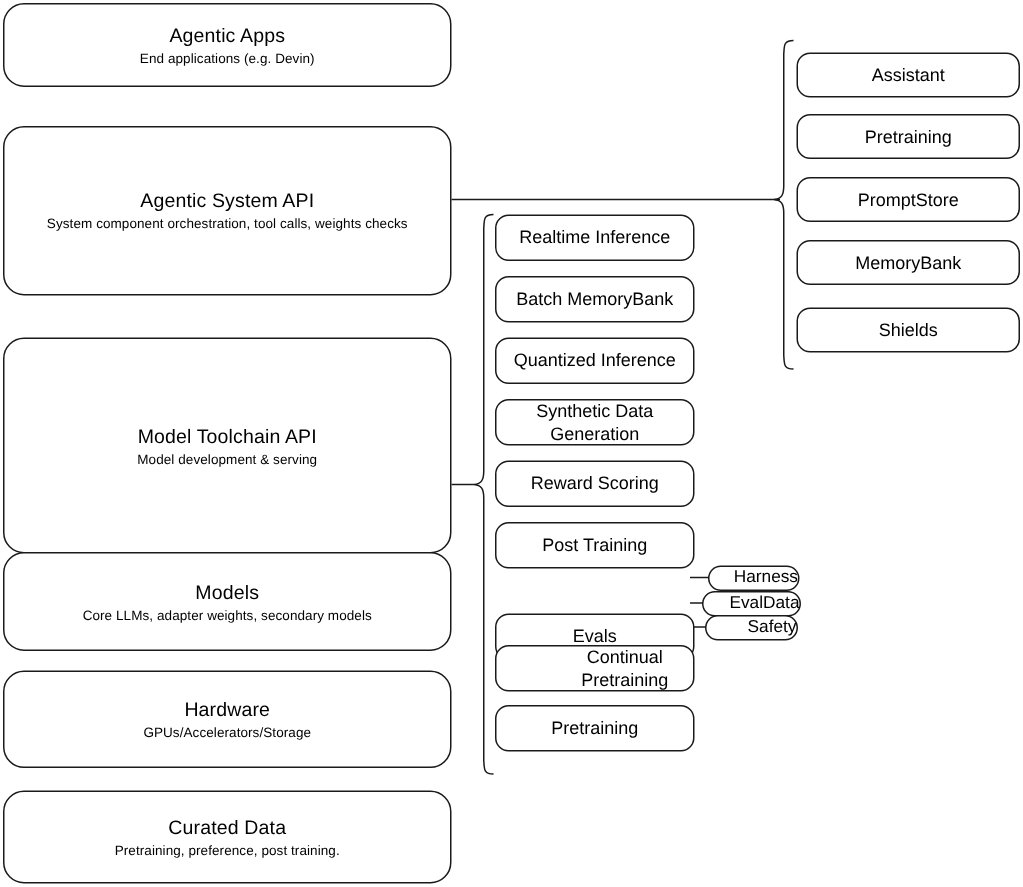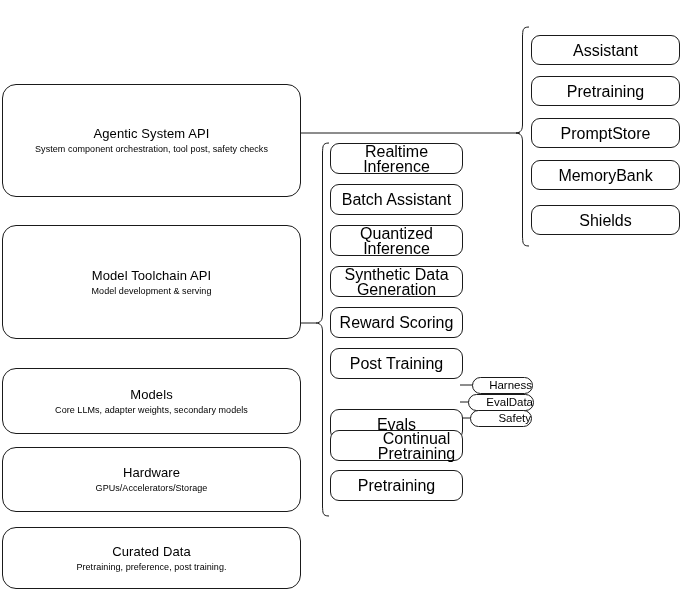--- a/index.html
+++ b/index.html
@@ -45,21 +45,21 @@
   }
   .layer .subtitle {
     font-size: 9px;
     line-height: 13px;
     margin-top: 1px;
     letter-spacing: 0.05px;
   }
   
   .chip {
     border-radius: 9px;
-    font-size: 16px;
+    font-size: 12px;
     line-height: 15px;
   }
   .chip.mid {
     left: 330px;
     width: 133px;
     height: 31px;
   }
   .chip.right {
     left: 531px;
     width: 149px;
@@ -106,27 +106,31 @@
 
     <path d="M 329 143 C 322 143 323 147 322.5 152 L 322.5 314 C 322.5 320 321 322.5 316 323 C 321 323.5 322.5 326 322.5 332 L 322.5 507 C 323 512 322 516 329 516"></path>
 
     <line x1="301" y1="323" x2="316" y2="323"></line>
 
     <line x1="460" y1="385" x2="474" y2="385"></line>
     <line x1="460" y1="402" x2="470" y2="402"></line>
     <line x1="460" y1="418" x2="472" y2="418"></line>
   </svg>
 
+  <div class="node layer" style="top:2px; height:56px;">
+    <div class="title">Agentic Apps</div>
+    <div class="subtitle">End applications (e.g. Devin)</div>
+  </div>
 
   <div class="node layer" style="top:84px; height:113px;">
     <div class="title">Agentic System API</div>
-    <div class="subtitle">System component orchestration, tool post, safety checks</div>
-  </div>
-
-  <div class="node layer" style="top:225px; height:114px;">
+    <div class="subtitle">System component orchestration, tool calls, weights checks</div>
+  </div>
+
+  <div class="node layer" style="top:225px; height:144px;">
     <div class="title">Model Toolchain API</div>
     <div class="subtitle">Model development &amp; serving</div>
   </div>
 
   <div class="node layer" style="top:368px; height:66px;">
     <div class="title">Models</div>
     <div class="subtitle">Core LLMs, adapter weights, secondary models</div>
   </div>
 
   <div class="node layer" style="top:447px; height:65px;">
@@ -136,21 +140,21 @@
 
   <div class="node layer" style="top:527px; height:62px;">
     <div class="title">Curated Data</div>
     <div class="subtitle">Pretraining, preference, post training.</div>
   </div>
 
   <div class="node chip mid" style="top:143px;">
     <span>Realtime Inference</span>
   </div>
   <div class="node chip mid" style="top:184px;">
-    <span>Batch Assistant</span>
+    <span>Batch MemoryBank</span>
   </div>
   <div class="node chip mid" style="top:225px;">
     <span>Quantized Inference</span>
   </div>
   <div class="node chip mid" style="top:266px;">
     <span>Synthetic Data Generation</span>
   </div>
   <div class="node chip mid" style="top:307px;">
     <span>Reward Scoring</span>
   </div>

